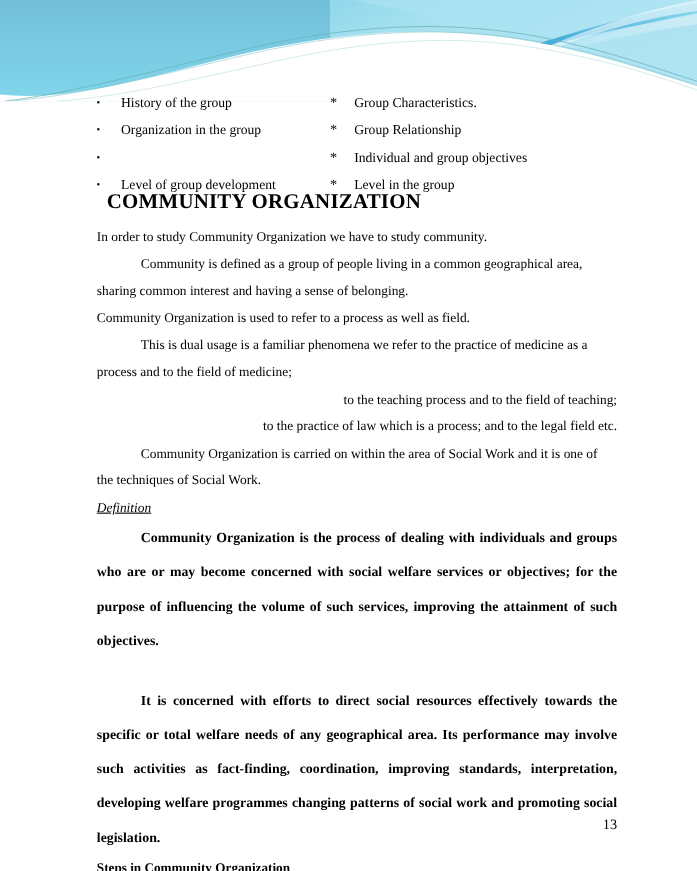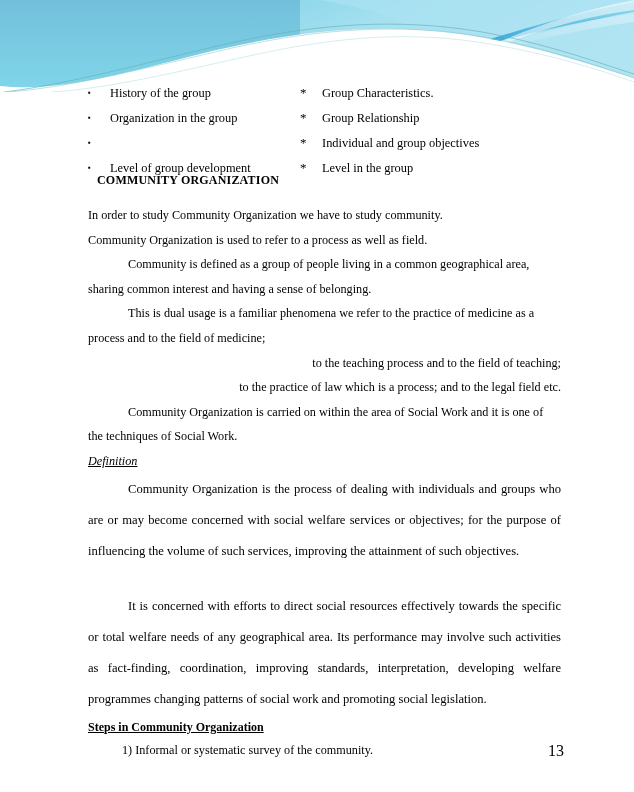--- a/index.html
+++ b/index.html
@@ -92,21 +92,21 @@
   }
   .bullet-text {
     white-space: nowrap;
   }
 
   
   .doc-heading {
     position: absolute;
     left: 97px;
     top: 173px;
-    font-size: 12px;
+    font-size: 19px;
     font-weight: bold;
     letter-spacing: 0.2px;
     white-space: nowrap;
   }
 
   
   .body-block {
     position: absolute;
     left: 88px;
     top: 203px;
@@ -133,20 +133,21 @@
   
   .para-just {
     margin: 0;
     text-align: justify;
     text-indent: 40px;
     line-height: 31px;
     font-size: 12.6px;
   }
   .para-just.last-line-left {
     text-align-last: left;
+    font-weight: bold;
   }
 
   .spacer-lg { height: 24px; }
 
   .sub-heading {
     font-weight: bold;
     text-decoration: underline;
     font-size: 12px;
     line-height: 22px;
   }
@@ -154,21 +155,21 @@
     margin: 0;
     padding-left: 34px;
     line-height: 22px;
     font-size: 12.2px;
   }
 
   .page-number {
     position: absolute;
     left: 548px;
     top: 742px;
-    font-size: 16px;
+    font-size: 13px;
   }
 </style>
 </head>
 <body>
 
 <div class="page">
 
   <div class="header-banner">
     <svg viewBox="0 0 634 92" preserveAspectRatio="none" xmlns="http://www.w3.org/2000/svg">
       <defs>
@@ -260,23 +261,23 @@
       </div>
 
     </div>
 
     <div class="doc-heading">COMMUNITY ORGANIZATION</div>
 
     <div class="body-block">
 
       <p class="para">In order to study Community Organization we have to study community.</p>
 
+      <p class="para indent">Community is defined as a group of people living in a common geographical area, sharing common interest and having a sense of belonging.</p>
+
       <p class="para">Community Organization is used to refer to a process as well as field.</p>
-
-      <p class="para indent">Community is defined as a group of people living in a common geographical area, sharing common interest and having a sense of belonging.</p>
 
       <p class="para indent">This is dual usage is a familiar phenomena we refer to the practice of medicine as a process and to the field of medicine;</p>
 
       <p class="para hang">to the teaching process and to the field of teaching;</p>
 
       <p class="para hang">to the practice of law which is a process; and to the legal field etc.</p>
 
       <p class="para indent">Community Organization is carried on within the area of Social Work and it is one of the techniques of Social Work.</p>
 
       <p class="para"><span class="label-italic">Definition</span></p>

